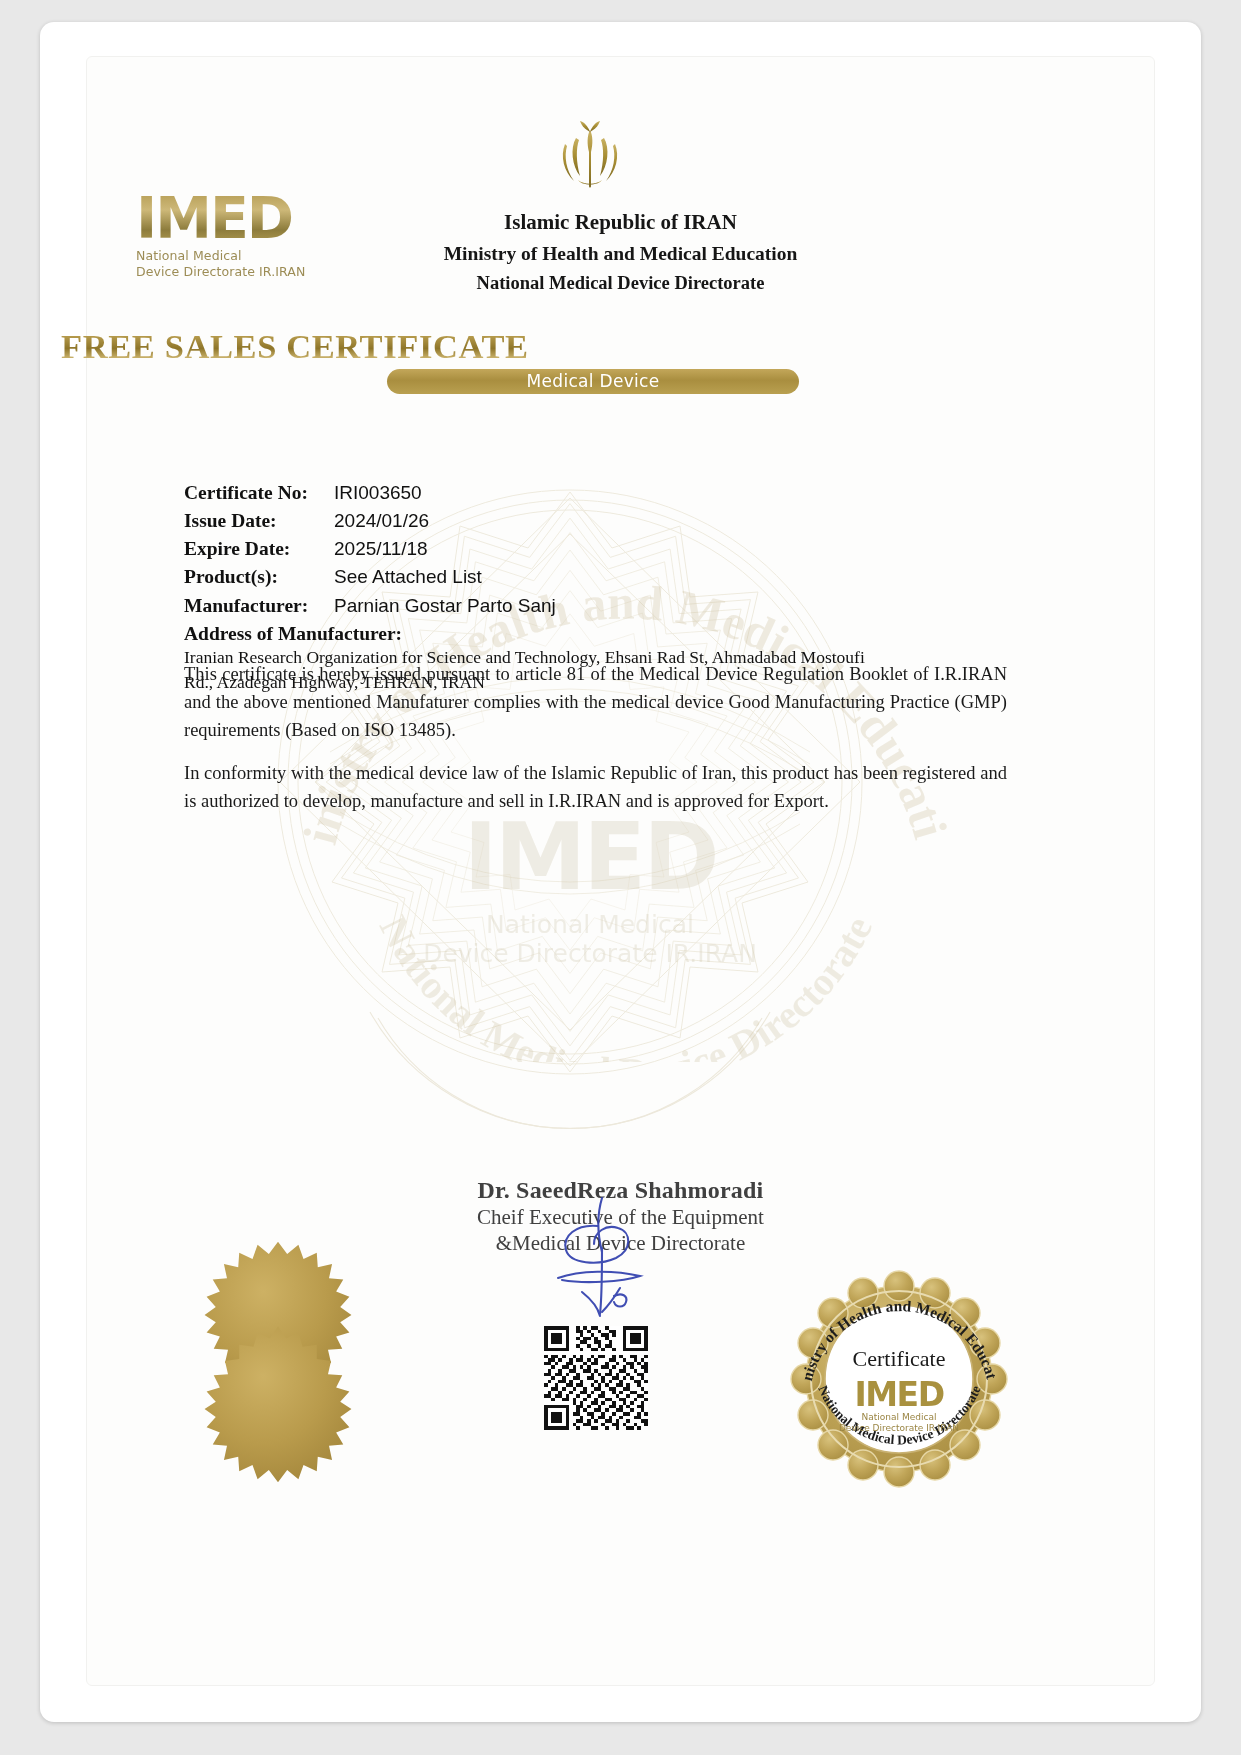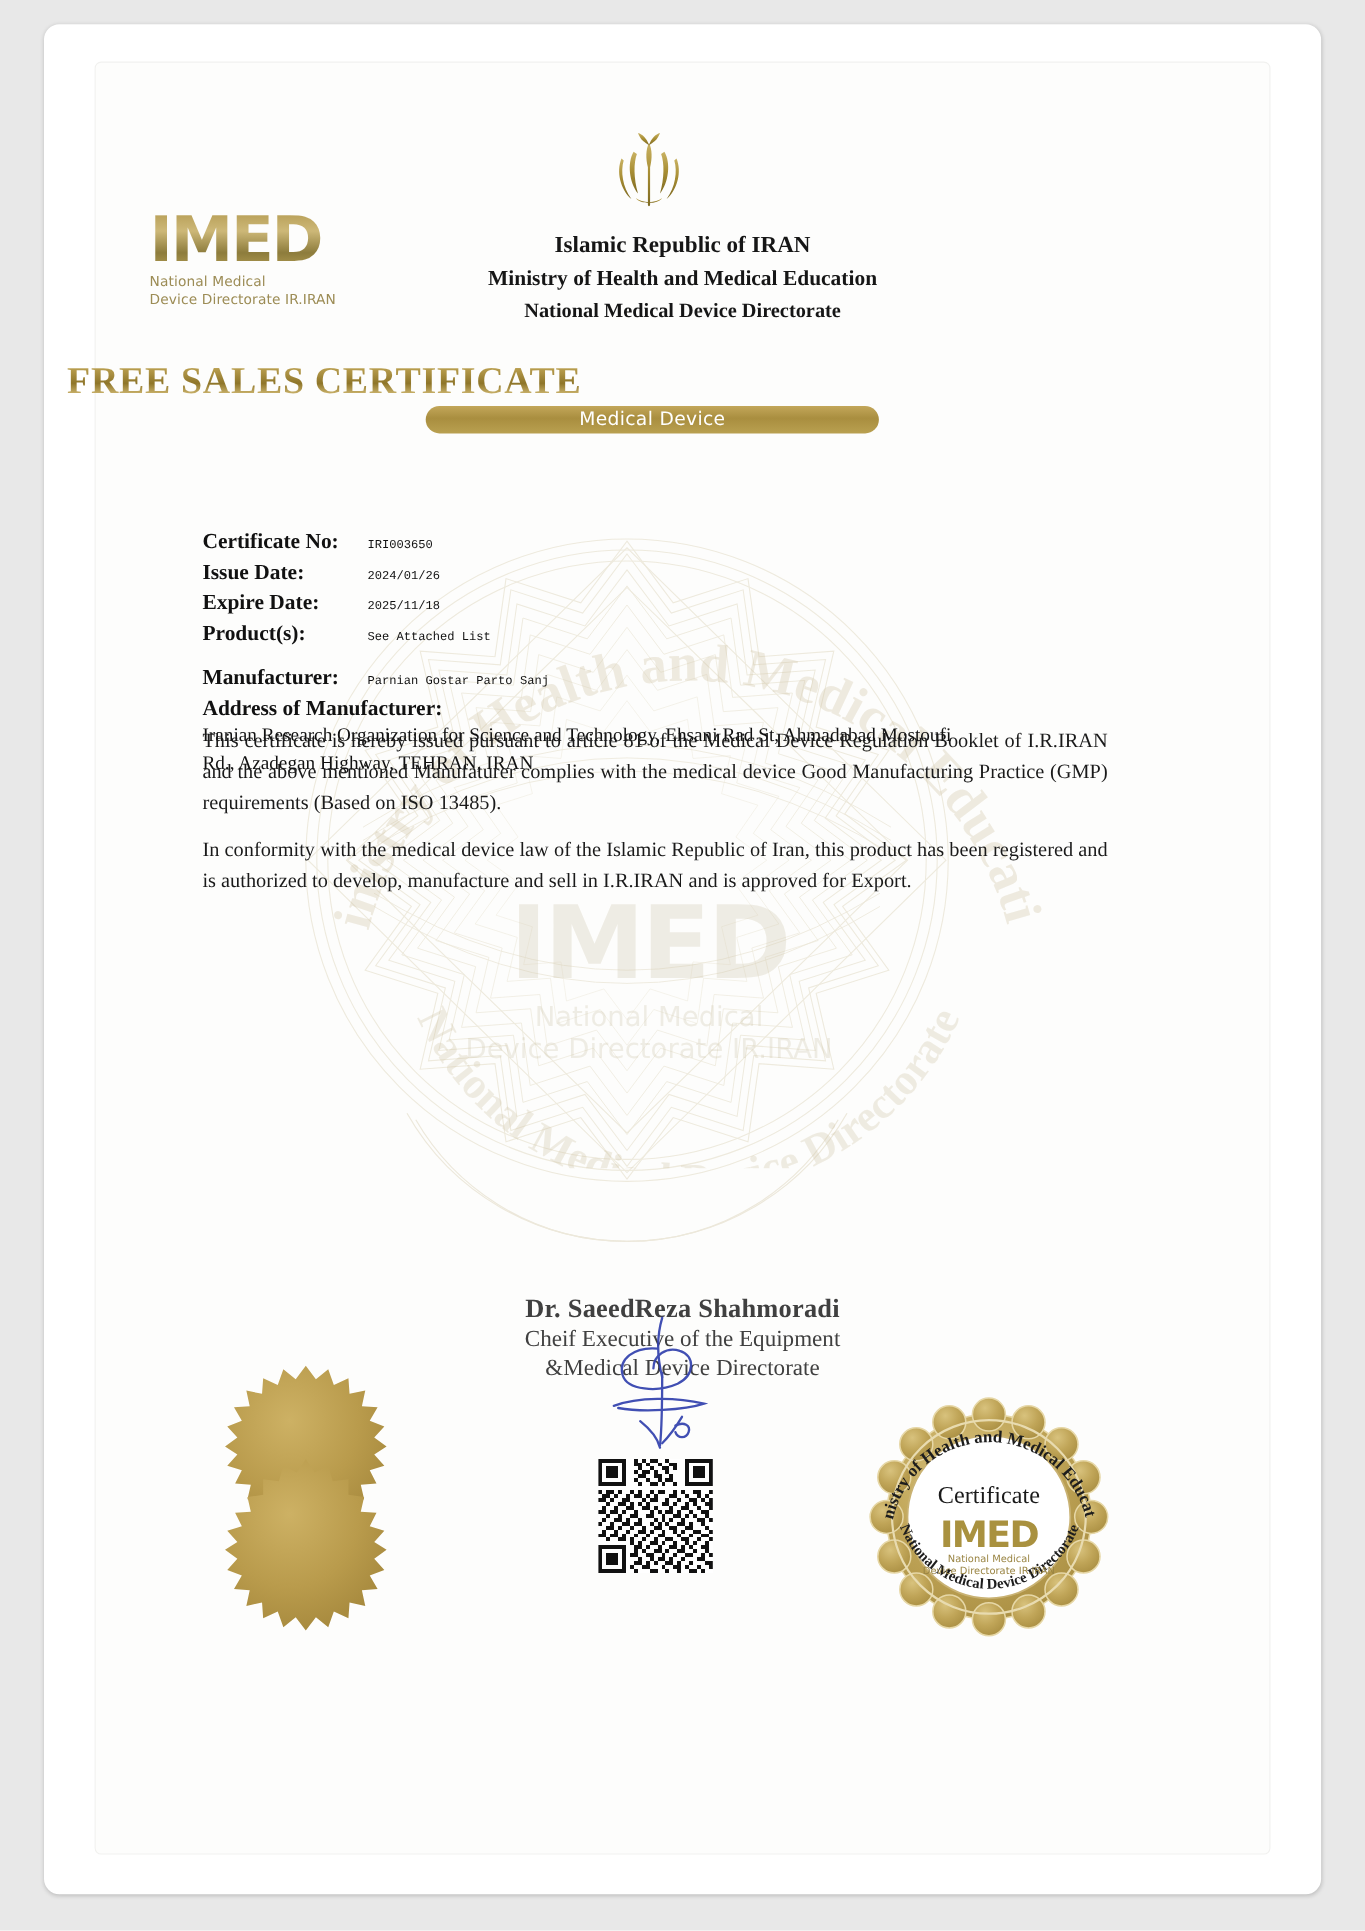--- a/index.html
+++ b/index.html
@@ -75,22 +75,22 @@
     border-radius:13px;
     background:linear-gradient(180deg,#c3a75a 0%,#a98e3f 45%,#b9a050 100%);
     color:#fff;font-family:"DejaVu Sans", sans-serif;font-size:17px;
     line-height:25px;text-align:center;letter-spacing:.3px;
   }
 
   
   .details{position:absolute;left:144px;top:460px;width:900px;color:#111;}
   .row{display:flex;align-items:baseline;height:28px;}
   .row .k{font-weight:700;font-size:19.5px;width:150px;flex:0 0 150px;}
-  .row .v{font-size:11px;font-family:Liberation Mono, monospace;}
-  .row-manu{margin-top:12px;}
+  .row .v{font-size:19px;font-family:Liberation Sans, sans-serif;}
+  .row-manu{margin-top:1px;}
   .row-addr{display:flex;align-items:baseline;flex-direction:column;}
   .row-addr .k{font-weight:700;font-size:19.5px;flex:0 0 auto;padding-right:22px;}
   .row-addr .v{font-size:17.5px;line-height:1.45;max-width:700px;}
 
   
   .body-text{
     position:absolute;left:144px;top:638px;width:823px;
     font-size:18.5px;line-height:1.52;color:#1a1a1a;text-align:justify;
   }
   .body-text p{margin:0;}

